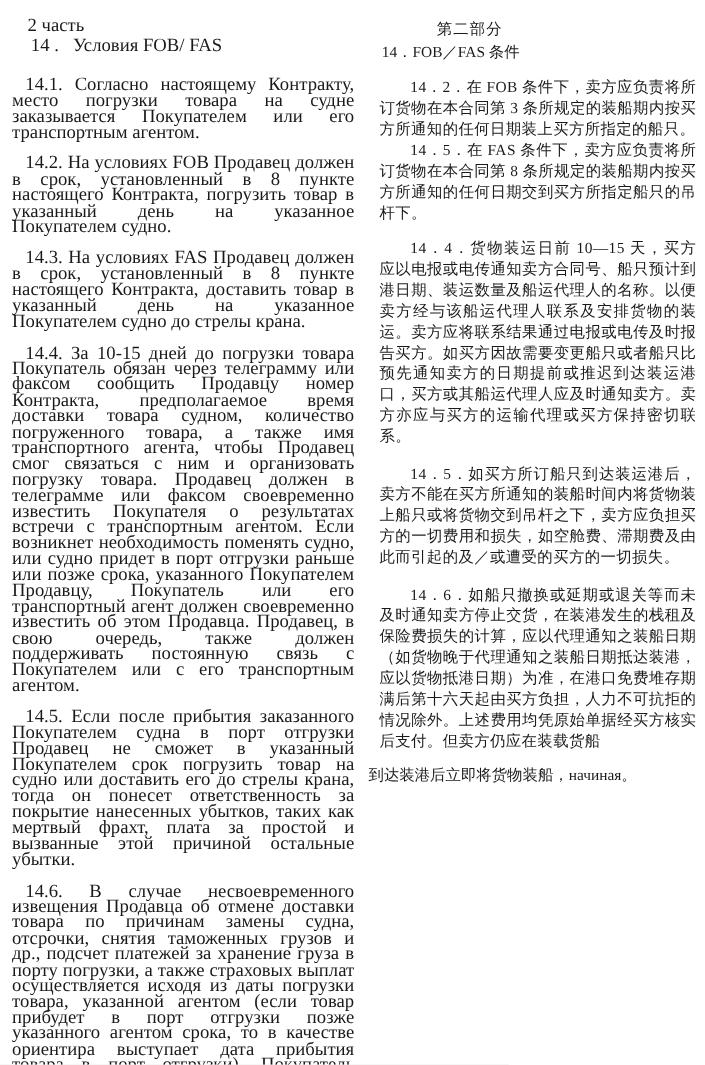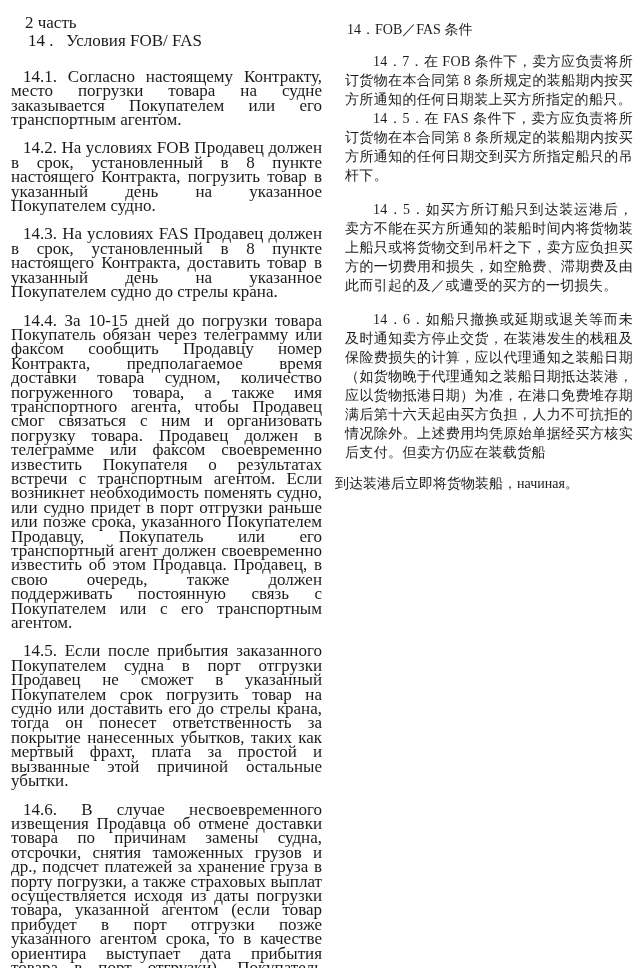--- a/index.html
+++ b/index.html
@@ -74,21 +74,23 @@
     <div class="ru-section-title">14 .   Условия FOB/ FAS</div>
     <p class="ru-p">14.1.  Согласно  настоящему  Контракту,  место погрузки товара   на судне заказывается Покупателем или его транспортным агентом.</p>
     <p class="ru-p">14.2. На условиях FOB Продавец должен в срок, установленный в 8 пункте настоящего Контракта, погрузить товар в указанный день на указанное Покупателем судно.</p>
     <p class="ru-p">14.3. На условиях FAS Продавец должен в срок, установленный в 8 пункте настоящего Контракта, доставить товар в указанный день на указанное Покупателем судно до стрелы крана.</p>
     <p class="ru-p">14.4. За 10-15 дней до погрузки товара Покупатель обязан через телеграмму или факсом сообщить Продавцу номер Контракта, предполагаемое время доставки товара судном, количество погруженного товара, а также имя транспортного агента,  чтобы Продавец смог связаться с ним и организовать погрузку товара. Продавец должен в телеграмме или факсом своевременно известить Покупателя о результатах встречи с транспортным агентом. Если возникнет необходимость поменять судно, или судно придет  в порт отгрузки раньше или позже срока, указанного Покупателем  Продавцу,  Покупатель  или  его транспортный агент должен своевременно известить об этом Продавца. Продавец,  в свою очередь, также должен поддерживать постоянную связь с Покупателем или с его  транспортным агентом.</p>
     <p class="ru-p">14.5. Если после прибытия заказанного Покупателем судна в порт отгрузки Продавец не сможет в указанный Покупателем срок погрузить товар на судно или доставить его до стрелы крана, тогда он понесет ответственность за  покрытие нанесенных убытков, таких как  мертвый фрахт, плата за простой и вызванные этой причиной остальные убытки.</p>
     <p class="ru-p">14.6. В случае   несвоевременного извещения Продавца об отмене доставки товара по причинам замены судна, отсрочки, снятия таможенных грузов и др.,  подсчет платежей за хранение груза в порту погрузки, а также страховых выплат осуществляется исходя из  даты погрузки товара, указанной  агентом (если товар прибудет  в порт отгрузки позже указанного агентом срока, то в качестве ориентира выступает дата прибытия товара в порт отгрузки), Покупатель покрывает расходы, начиная с 16 дня после истечения срока бесплатного хранения в порту,  за исключением обстоятельств   непреодолимой  силы.  Указанные расходы обычно оплачиваются Покупателем после сверки с оригинальными документами. В свою очередь, Продавец по-прежнему должен погрузить товар сразу по прибытию грузового судна в порт отгрузки  и оплатить часть расходов и рисков.</p>
   </div>
 
   <div class="col-zh" lang="zh">
+    <div class="zh-part-label">第二部分</div>
     <div class="zh-section-title">14．FOB／FAS 条件</div>
-    <p class="zh-p gap">14．7．在 FOB 条件下，卖方应负责将所订货物在本合同第 8 条所规定的装船期内按买方所通知的任何日期装上买方所指定的船只。</p>
+    <p class="zh-p gap">14．2．在 FOB 条件下，卖方应负责将所订货物在本合同第 3 条所规定的装船期内按买方所通知的任何日期装上买方所指定的船只。</p>
     <p class="zh-p">14．5．在 FAS 条件下，卖方应负责将所订货物在本合同第 8 条所规定的装船期内按买方所通知的任何日期交到买方所指定船只的吊杆下。</p>
+    <p class="zh-p gap">14．4．货物装运日前 10—15 天，买方应以电报或电传通知卖方合同号、船只预计到港日期、装运数量及船运代理人的名称。以便卖方经与该船运代理人联系及安排货物的装运。卖方应将联系结果通过电报或电传及时报告买方。如买方因故需要变更船只或者船只比预先通知卖方的日期提前或推迟到达装运港口，买方或其船运代理人应及时通知卖方。卖方亦应与买方的运输代理或买方保持密切联系。</p>
     <p class="zh-p gap-lg">14．5．如买方所订船只到达装运港后，卖方不能在买方所通知的装船时间内将货物装上船只或将货物交到吊杆之下，卖方应负担买方的一切费用和损失，如空舱费、滞期费及由此而引起的及／或遭受的买方的一切损失。</p>
     <p class="zh-p gap-lg">14．6．如船只撤换或延期或退关等而未及时通知卖方停止交货，在装港发生的栈租及保险费损失的计算，应以代理通知之装船日期（如货物晚于代理通知之装船日期抵达装港，应以货物抵港日期）为准，在港口免费堆存期满后第十六天起由买方负担，人力不可抗拒的情况除外。上述费用均凭原始单据经买方核实后支付。但卖方仍应在装载货船</p>
     <div class="zh-closing-line">到达装港后立即将货物装船，начиная。</div>
   </div>
 
 </div>
 
 </body></html>

